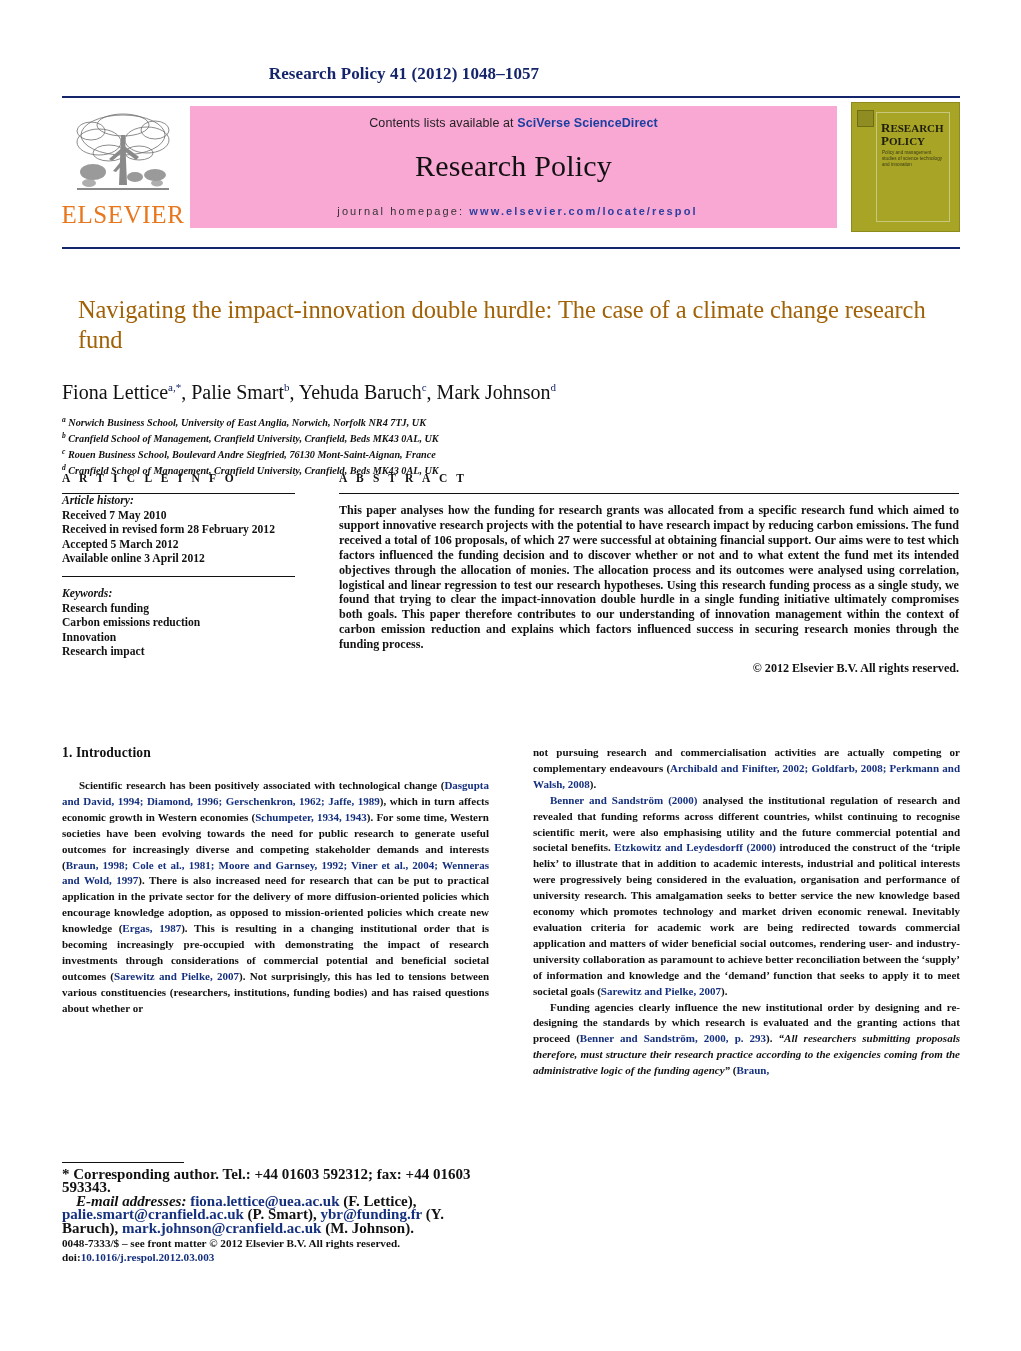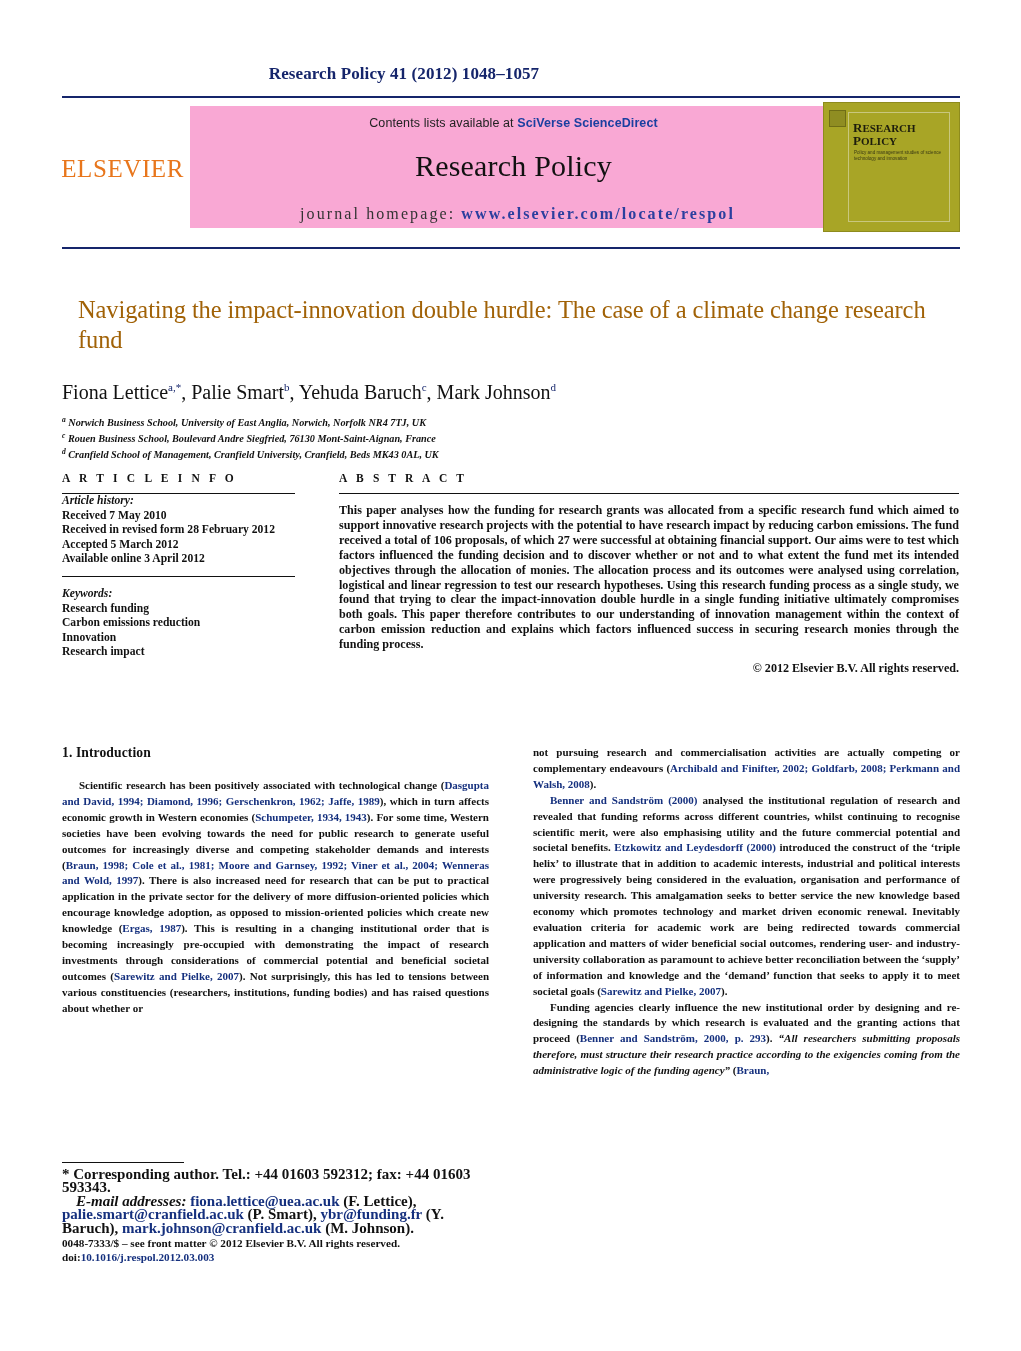--- a/index.html
+++ b/index.html
@@ -21,21 +21,21 @@
     letter-spacing:.1px;
   }
 
   
   .masthead{
     position:absolute;left:62px;top:96px;width:898px;height:134px;
     border-top:2.5px solid #15256b;
   }
   .elsevier-logo{
     position:absolute;left:0;top:8px;width:122px;height:124px;
-    display:flex;align-items:center;justify-content:flex-end;
+    display:flex;flex-direction:column;align-items:center;justify-content:center;
   }
   .tree-svg{display:block;}
   .elsevier-word{
     font-family:"Liberation Serif", serif;
     font-size:25px;letter-spacing:.6px;color:#e8761c;line-height:1;
     margin-top:1px;
   }
   .contents-band{
     position:absolute;left:128px;top:8px;width:647px;height:122px;
     background:#f9a8d4;
@@ -44,26 +44,26 @@
   .contents-line{
     font-family:"Liberation Sans", sans-serif;
     font-size:12.5px;color:#222;padding-top:10px;letter-spacing:.1px;
   }
   .contents-line .sd{color:#1a3fa0;font-weight:bold;}
   .journal-name{
     font-family:"Liberation Serif", serif;
     font-size:30px;color:#111;margin-top:19px;letter-spacing:.2px;
   }
   .homepage-line{
-    font-family:Liberation Serif, serif;
-    font-size:16px;color:#333;margin-top:22px;letter-spacing:2.1px;margin-left:8px;
+    font-family:Liberation Sans, sans-serif;
+    font-size:11px;color:#333;margin-top:22px;letter-spacing:2.1px;margin-left:8px;
   }
   .homepage-line .url{color:#2b3f9e;font-weight:bold;}
   .cover-thumb{
-    position:absolute;right:0;top:4px;width:137px;height:130px;
+    position:absolute;right:0;top:4px;width:109px;height:130px;
     background:#a8a526;border:1px solid #8e8b1d;
     box-sizing:border-box;
   }
   .cover-inner{
     position:absolute;left:24px;top:9px;right:9px;bottom:9px;
     border:1px solid #c9c77e;
   }
   .cover-mark{
     position:absolute;left:5px;top:7px;width:15px;height:15px;
     background:#8f8d22;border:1px solid #6f6d16;
@@ -229,20 +229,21 @@
 
   <div class="titleblock">
     <h1 class="art-title">Navigating the impact-innovation double hurdle: The case of a climate change research fund</h1>
 
     <div class="authors">
       <span>Fiona Lettice</span><sup>a,*</sup>, <span>Palie Smart</span><sup>b</sup>, <span>Yehuda Baruch</span><sup>c</sup>, <span>Mark Johnson</span><sup>d</sup>
     </div>
 
     <div class="affils">
       <div class="affil"><sup>a</sup> <span>Norwich Business School, University of East Anglia, Norwich, Norfolk NR4 7TJ, UK</span></div>
+      <div class="affil"><sup>b</sup> <span>Cranfield School of Management, Cranfield University, Cranfield, Beds MK43 0AL, UK</span></div>
       <div class="affil"><sup>c</sup> <span>Rouen Business School, Boulevard Andre Siegfried, 76130 Mont-Saint-Aignan, France</span></div>
       <div class="affil"><sup>d</sup> <span>Cranfield School of Management, Cranfield University, Cranfield, Beds MK43 0AL, UK</span></div>
     </div>
   </div>
 
   <div class="infoabs">
     <div class="ia-row">
 
       <div class="col-info">
         <div class="sec-head">A R T I C L E   I N F O</div>

